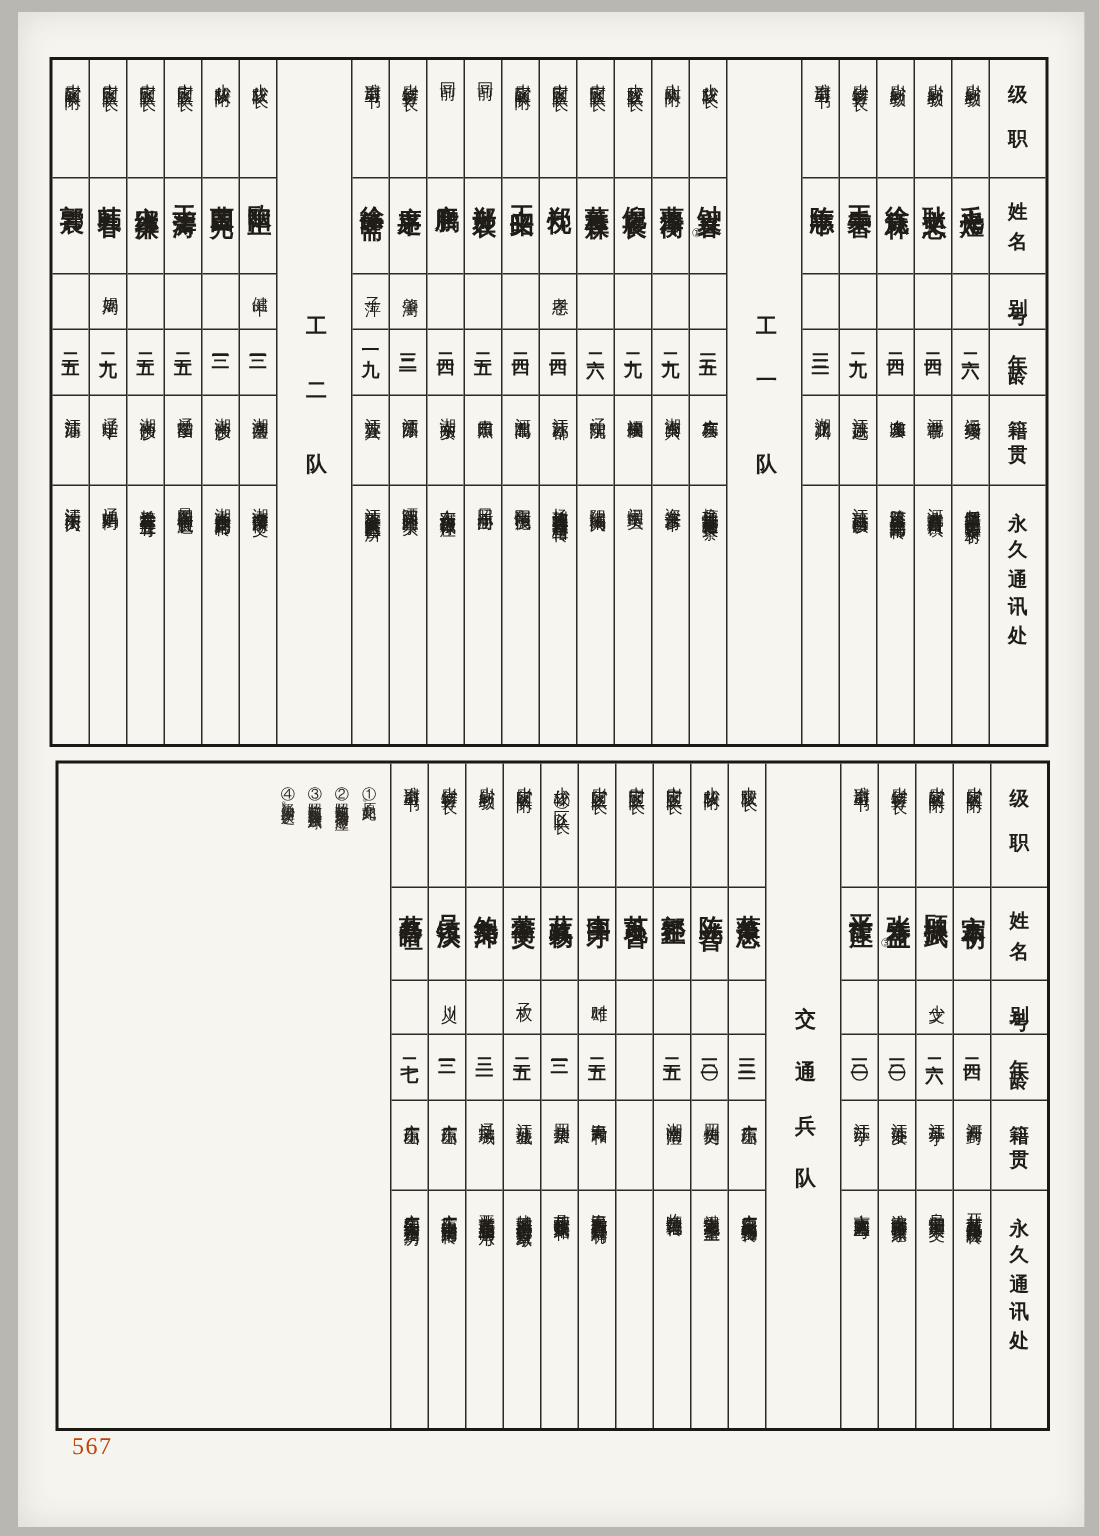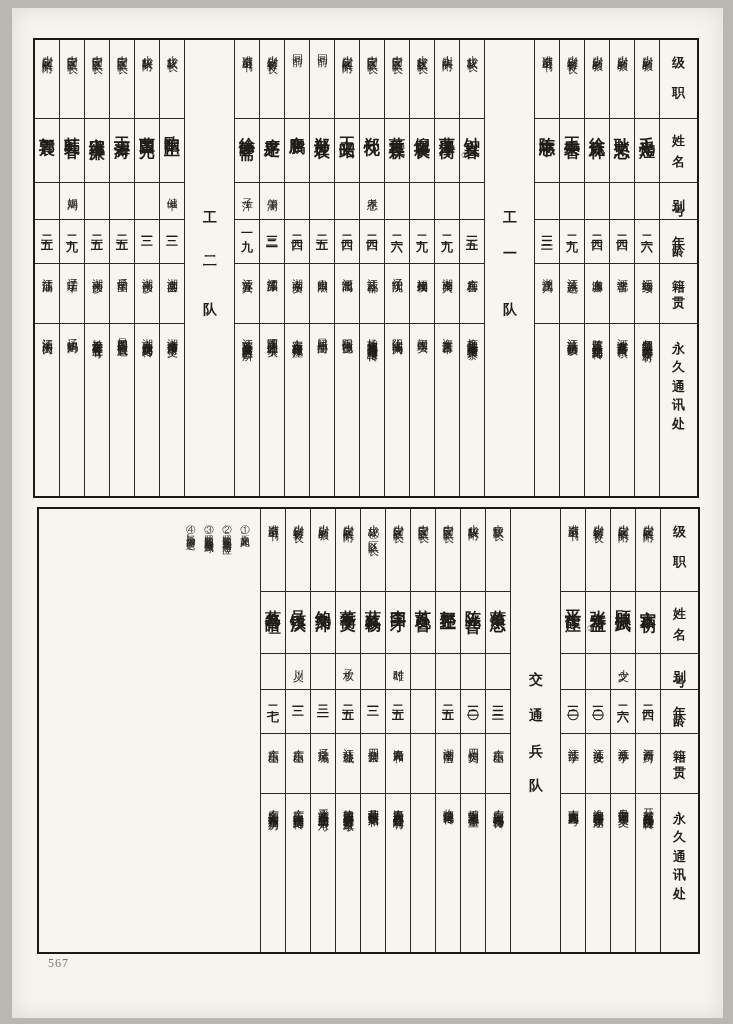--- a/index.html
+++ b/index.html
@@ -59,22 +59,22 @@
   .name-note{
     position:absolute;left:1px;top:32px;font-size:8px;color:#3a362f;
     writing-mode:horizontal-tb;
   }
   .notes{
     position:absolute;top:8px;right:6px;height:195px;
     writing-mode:vertical-rl;text-orientation:upright;
   }
   .note-line{font-size:9.5px;letter-spacing:1px;line-height:1.9;color:#2b2722;}
   .page-number{
-    position:absolute;left:36px;top:948px;font-size:12px;
-    letter-spacing:1px;color:#737373;
+    position:absolute;left:36px;top:948px;font-size:16px;
+    letter-spacing:1px;color:#c2410c;
   }
 </style>
 </head>
 <body>
 
 <div class="page">
   <div class="vtable t1">
       <div class="col w-h header-column">
         <div class="cell c-rank">
           <span class="vt">级职</span>

